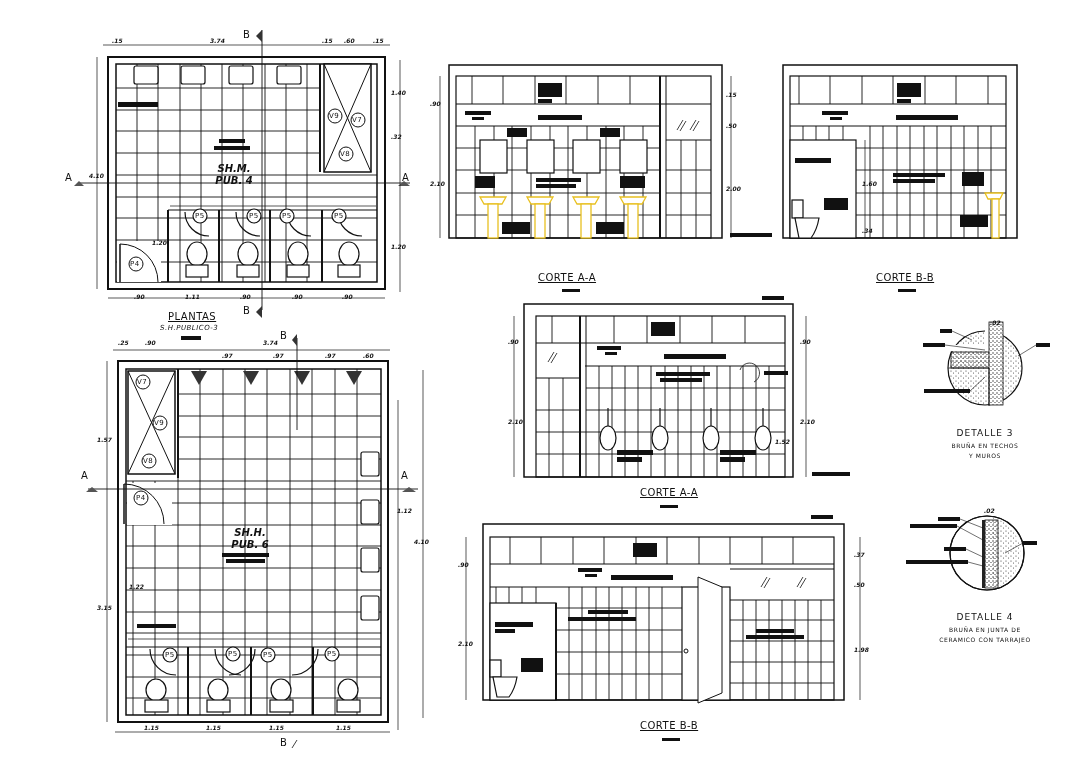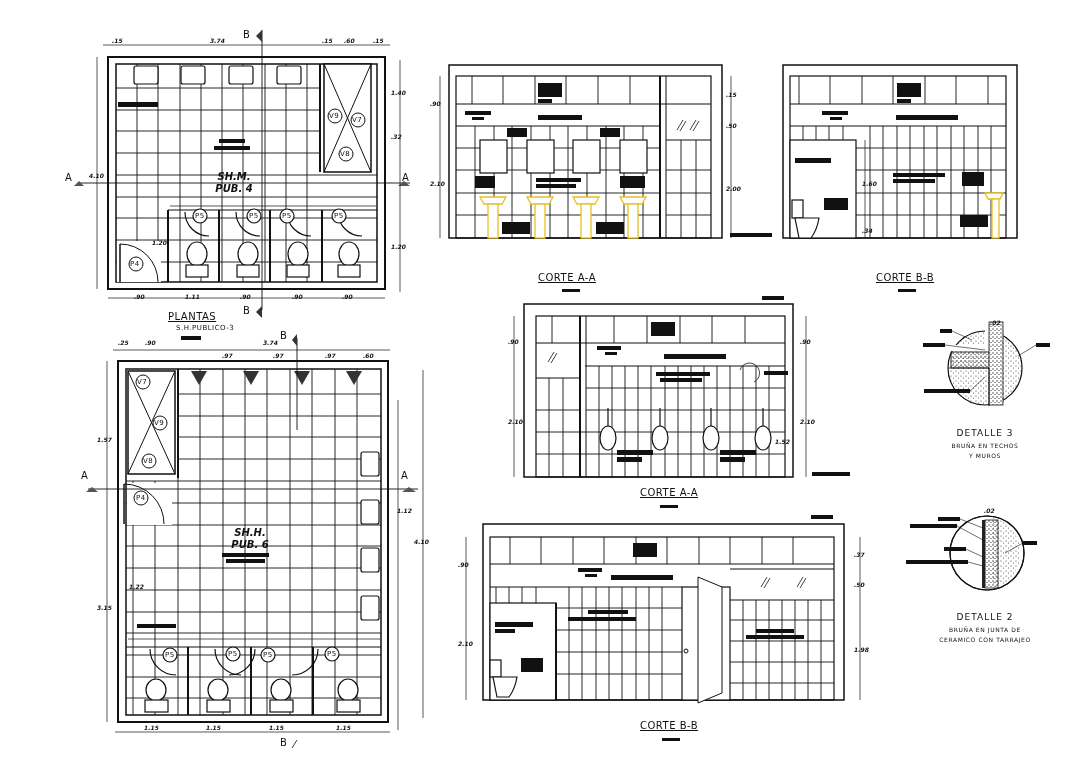--- a/index.html
+++ b/index.html
@@ -566,43 +566,43 @@
 
 <div class="lbl cut" style="left:243px;top:29px;">B</div>
 <div class="lbl cut" style="left:65px;top:172px;">A</div>
 <div class="lbl cut" style="left:402px;top:172px;">A</div>
 <div class="lbl cut" style="left:243px;top:305px;">B</div>
 <div class="lbl cut" style="left:280px;top:330px;">B</div>
 <div class="lbl cut" style="left:81px;top:470px;">A</div>
 <div class="lbl cut" style="left:401px;top:470px;">A</div>
 <div class="lbl cut" style="left:280px;top:737px;">B</div>
 
-<div class="lbl room" style="left:209px;top:171px;width:50px;text-align:center;">
+<div class="lbl room" style="left:209px;top:163px;width:50px;text-align:center;">
   <div>SH.M.</div>
   <div>PUB. 4</div>
 </div>
 <div class="lbl room" style="left:225px;top:527px;width:50px;">
   <div>SH.H.</div>
   <div>PUB. 6</div>
 </div>
 
 <div class="lbl title" style="left:168px;top:311px;">PLANTAS</div>
-<div class="lbl sub" style="left:176px;top:324px;">S.H.PUBLICO-3</div>
+<div class="lbl sub" style="left:160px;top:324px;font-style:italic;">S.H.PUBLICO-3</div>
 
 <div class="lbl title" style="left:538px;top:272px;">CORTE A-A</div>
 <div class="lbl title" style="left:876px;top:272px;">CORTE B-B</div>
 <div class="lbl title" style="left:640px;top:487px;">CORTE A-A</div>
 <div class="lbl title" style="left:640px;top:720px;">CORTE B-B</div>
 
 <div class="lbl det" style="left:935px;top:428px;width:100px;">DETALLE 3</div>
 <div class="lbl detsub" style="left:925px;top:441px;width:120px;">
   <div>BRUÑA EN TECHOS</div>
   <div>Y MUROS</div>
 </div>
-<div class="lbl det" style="left:935px;top:612px;width:100px;">DETALLE 2</div>
+<div class="lbl det" style="left:935px;top:612px;width:100px;">DETALLE 4</div>
 <div class="lbl detsub" style="left:915px;top:625px;width:140px;">
   <div>BRUÑA EN JUNTA DE</div>
   <div>CERAMICO CON TARRAJEO</div>
 </div>
 
 <div class="lbl sub" style="left:329px;top:112px;">V9</div>
 <div class="lbl sub" style="left:352px;top:116px;">V7</div>
 <div class="lbl sub" style="left:340px;top:150px;">V8</div>
 <div class="lbl sub" style="left:130px;top:260px;">P4</div>
 <div class="lbl sub" style="left:195px;top:212px;">P5</div>

